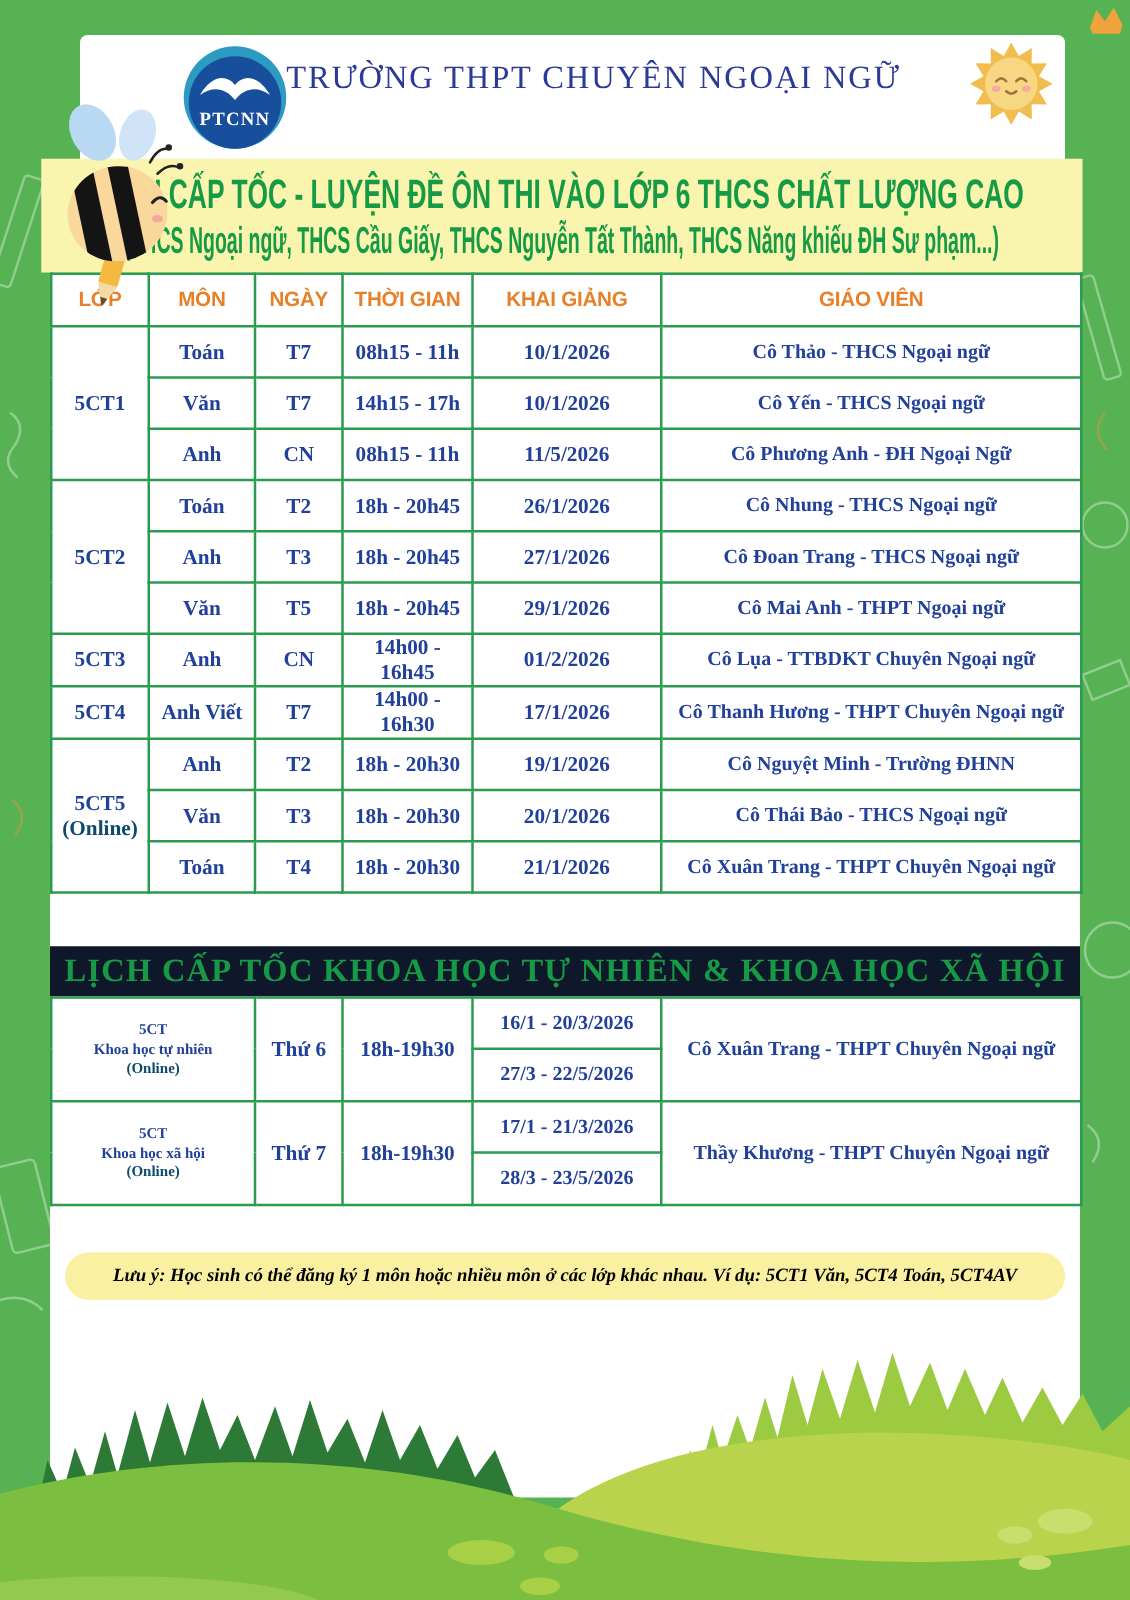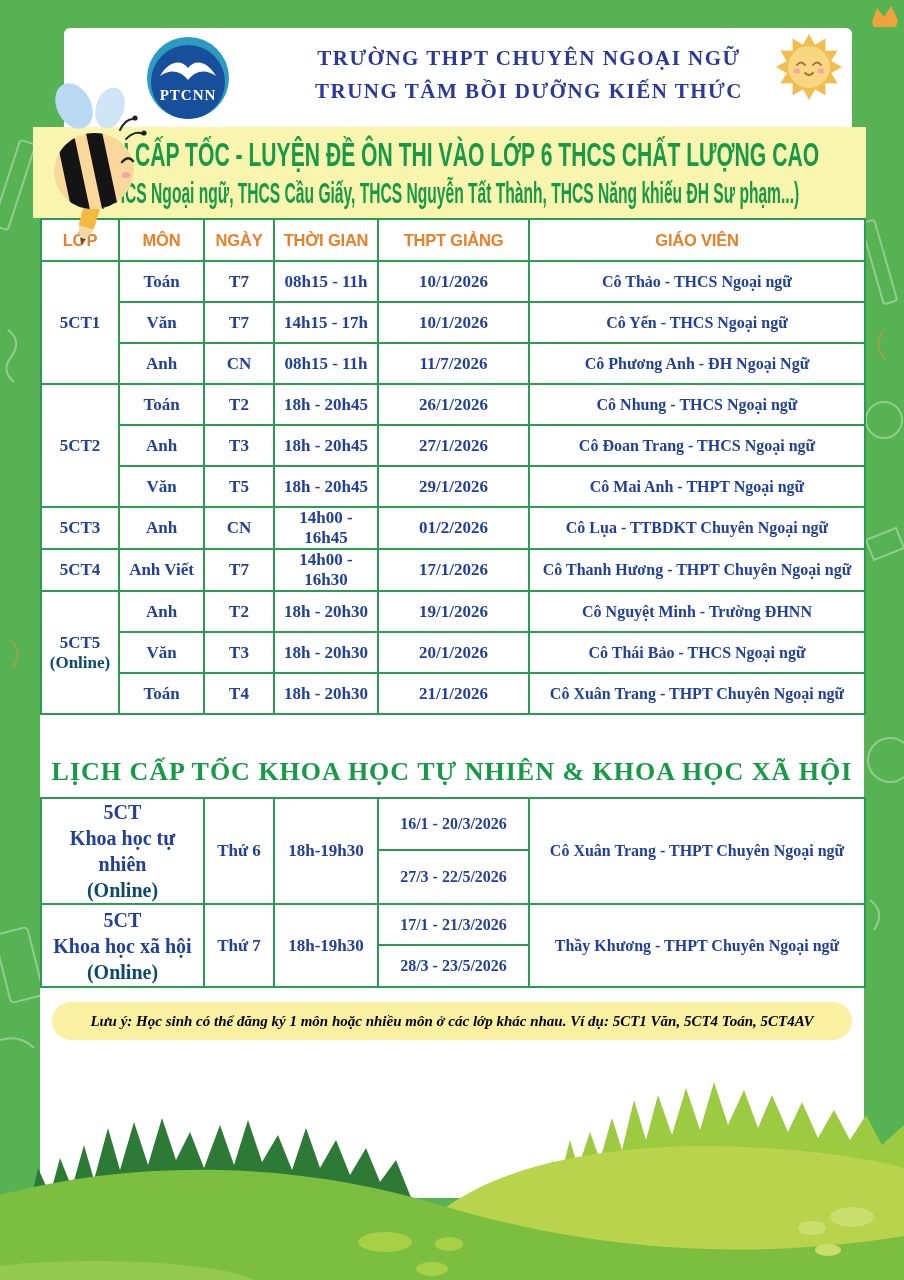--- a/index.html
+++ b/index.html
@@ -7,57 +7,57 @@
           font-family:"Liberation Sans",sans-serif;}
   .poster *{box-sizing:border-box;}
 
   
   .doodles{position:absolute;left:0;top:0;z-index:0;}
 
   
   .header-band{position:absolute;left:64px;top:28px;width:788px;height:100px;background:#ffffff;
                border-radius:6px 6px 0 0;z-index:2;}
   .logo{position:absolute;left:82px;top:8px;}
-  .school-names{position:absolute;left:165px;top:14px;width:600px;text-align:center;
-                font-family:"Liberation Serif",serif;font-weight:bold;color:#2b3a96;
-                font-size:21px;letter-spacing:1.5px;line-height:1.55;}
+  .school-names{position:absolute;left:165px;top:14px;width:600px;text-align:left;
+                font-family:"Liberation Serif",serif;font-weight:normal;color:#2b3a96;
+                font-size:26px;letter-spacing:1.5px;line-height:1.55;}
   .sun{position:absolute;right:8px;top:4px;}
 
   
   .bee{position:absolute;left:36px;top:76px;z-index:6;}
 
   
   .banner1{position:absolute;left:33px;top:127px;width:833px;height:91px;background:#f9f5ae;z-index:3;
            display:flex;flex-direction:column;align-items:center;justify-content:center;}
   .b1-title{font-weight:bold;color:#169a46;font-size:33px;white-space:nowrap;
             transform:scaleX(0.64);transform-origin:center;letter-spacing:0;}
   .b1-sub{font-weight:bold;color:#169a46;font-size:30px;white-space:nowrap;margin-top:2px;
           transform:scaleX(0.52);transform-origin:center;}
-  .banner2{position:absolute;left:40px;top:757px;width:824px;height:40px;background:#ffffff;z-index:3;
-           display:flex;justify-content:center;}
+  .banner2{position:absolute;left:40px;top:757px;width:824px;height:40px;background:#0f172a;z-index:3;
+           display:flex;align-items:center;justify-content:center;}
   .b2-title{font-family:"Liberation Serif",serif;font-weight:bold;color:#169a46;font-size:26px;
             letter-spacing:1px;white-space:nowrap;}
 
   
   .body-card{position:absolute;left:40px;top:218px;width:824px;height:980px;background:#ffffff;z-index:1;}
 
   
   table.t{position:absolute;left:40px;border-collapse:collapse;table-layout:fixed;z-index:3;
           font-family:"Liberation Serif",serif;font-weight:bold;color:#21409a;border-radius:31px;}
   table.t td,table.t th{border:2px solid #2a9b50;text-align:center;vertical-align:middle;
                         padding:0 4px;overflow:hidden;}
   .t1{top:218px;width:824px;}
   .t1 thead th{height:42px;color:#e8802a;font-family:"Liberation Sans",sans-serif;
                font-size:16.5px;letter-spacing:-0.2px;}
   .t1 tbody tr{height:41px;}
   .t1 td{font-size:17px;}
   .t2{top:797px;width:824px;font-size:17px;}
   td.teacher{text-align:left;padding-left:9px;font-size:16px;margin-left:44px;}
   td.cls .online{color:#0c4a6e;}
-  .t2 td.cls{font-size:20px;line-height:1.3;margin-left:44px;}
+  .t2 td.cls{font-size:12px;line-height:1.3;margin-left:44px;}
   .t2 td.period{font-size:16px;}
 
   
   .note{position:absolute;left:52px;top:1002px;width:800px;height:38px;background:#f9f0a2;
         border-radius:19px;z-index:3;display:flex;align-items:center;justify-content:center;}
   .note span{font-family:"Liberation Serif",serif;font-style:italic;font-weight:bold;
              color:#000000;font-size:15px;white-space:nowrap;}
 
   .hills{position:absolute;left:0;top:1040px;z-index:5;}
 </style>
@@ -87,21 +87,20 @@
 
   <div class="header-band">
     <svg class="logo" width="84" height="84" viewBox="0 0 84 84">
       <circle cx="42" cy="42" r="41" fill="#2d9bc1"></circle>
       <circle cx="42" cy="46" r="37" fill="#174f9c"></circle>
       <path d="M14 40 C22 26 34 22 42 32 C50 22 62 26 70 40 C60 33 50 34 42 44 C34 34 24 33 14 40 Z" fill="#ffffff"></path>
       <text x="42" y="64" text-anchor="middle" font-family="Liberation Serif, serif" font-size="15" font-weight="bold" fill="#ffffff" letter-spacing="1">PTCNN</text>
     </svg>
     <div class="school-names">
       <div>TRƯỜNG THPT CHUYÊN NGOẠI NGỮ</div>
-      <div>TRUNG TÂM BỒI DƯỠNG KIẾN THỨC</div>
     </div>
     <svg class="sun" width="70" height="70" viewBox="0 0 70 70">
       <polygon fill="#f1bd4e" points="68,35 57.2,41 63.6,51.5 51.3,51.3 51.5,63.6 41,57.2 35,68 29,57.2 18.5,63.6 18.7,51.3 6.4,51.5 12.8,41 2,35 12.8,29 6.4,18.5 18.7,18.7 18.5,6.4 29,12.8 35,2 41,12.8 51.5,6.4 51.3,18.7 63.6,18.5 57.2,29"></polygon>
       <circle cx="35" cy="35" r="21" fill="#f8d782"></circle>
       <g fill="none" stroke="#a4713a" stroke-width="2" stroke-linecap="round">
         <path d="M23 33 q4 -5 8 0"></path>
           <path d="M39 33 q4 -5 8 0"></path>
           <path d="M31 41 q4 4 8 0"></path>
       </g>
       <ellipse cx="23" cy="39" rx="3.5" ry="2.5" fill="#f4aba1"></ellipse>
@@ -152,21 +151,21 @@
       <col style="width:104px">
         <col style="width:151px">
         <col style="width:336px">
     </colgroup>
     <thead>
         <tr>
           <th>LỚP</th>
           <th>MÔN</th>
           <th>NGÀY</th>
           <th>THỜI GIAN</th>
-          <th>THPT GIẢNG</th>
+          <th>KHAI GIẢNG</th>
           <th>GIÁO VIÊN</th>
         </tr>
       </thead>
     <tbody>
         <tr>
           <td class="cls" rowspan="3">
             <div>5CT1</div>
           </td>
           <td>Toán</td>
           <td>T7</td>
@@ -178,21 +177,21 @@
           <td>Văn</td>
           <td>T7</td>
           <td>14h15 - 17h</td>
           <td>10/1/2026</td>
           <td class="teacher">Cô Yến - THCS Ngoại ngữ</td>
         </tr>
         <tr>
           <td>Anh</td>
           <td>CN</td>
           <td>08h15 - 11h</td>
-          <td>11/7/2026</td>
+          <td>11/5/2026</td>
           <td class="teacher">Cô Phương Anh - ĐH Ngoại Ngữ</td>
         </tr>
         <tr>
           <td class="cls" rowspan="3">
             <div>5CT2</div>
           </td>
           <td>Toán</td>
           <td>T2</td>
           <td>18h - 20h45</td>
           <td>26/1/2026</td>

